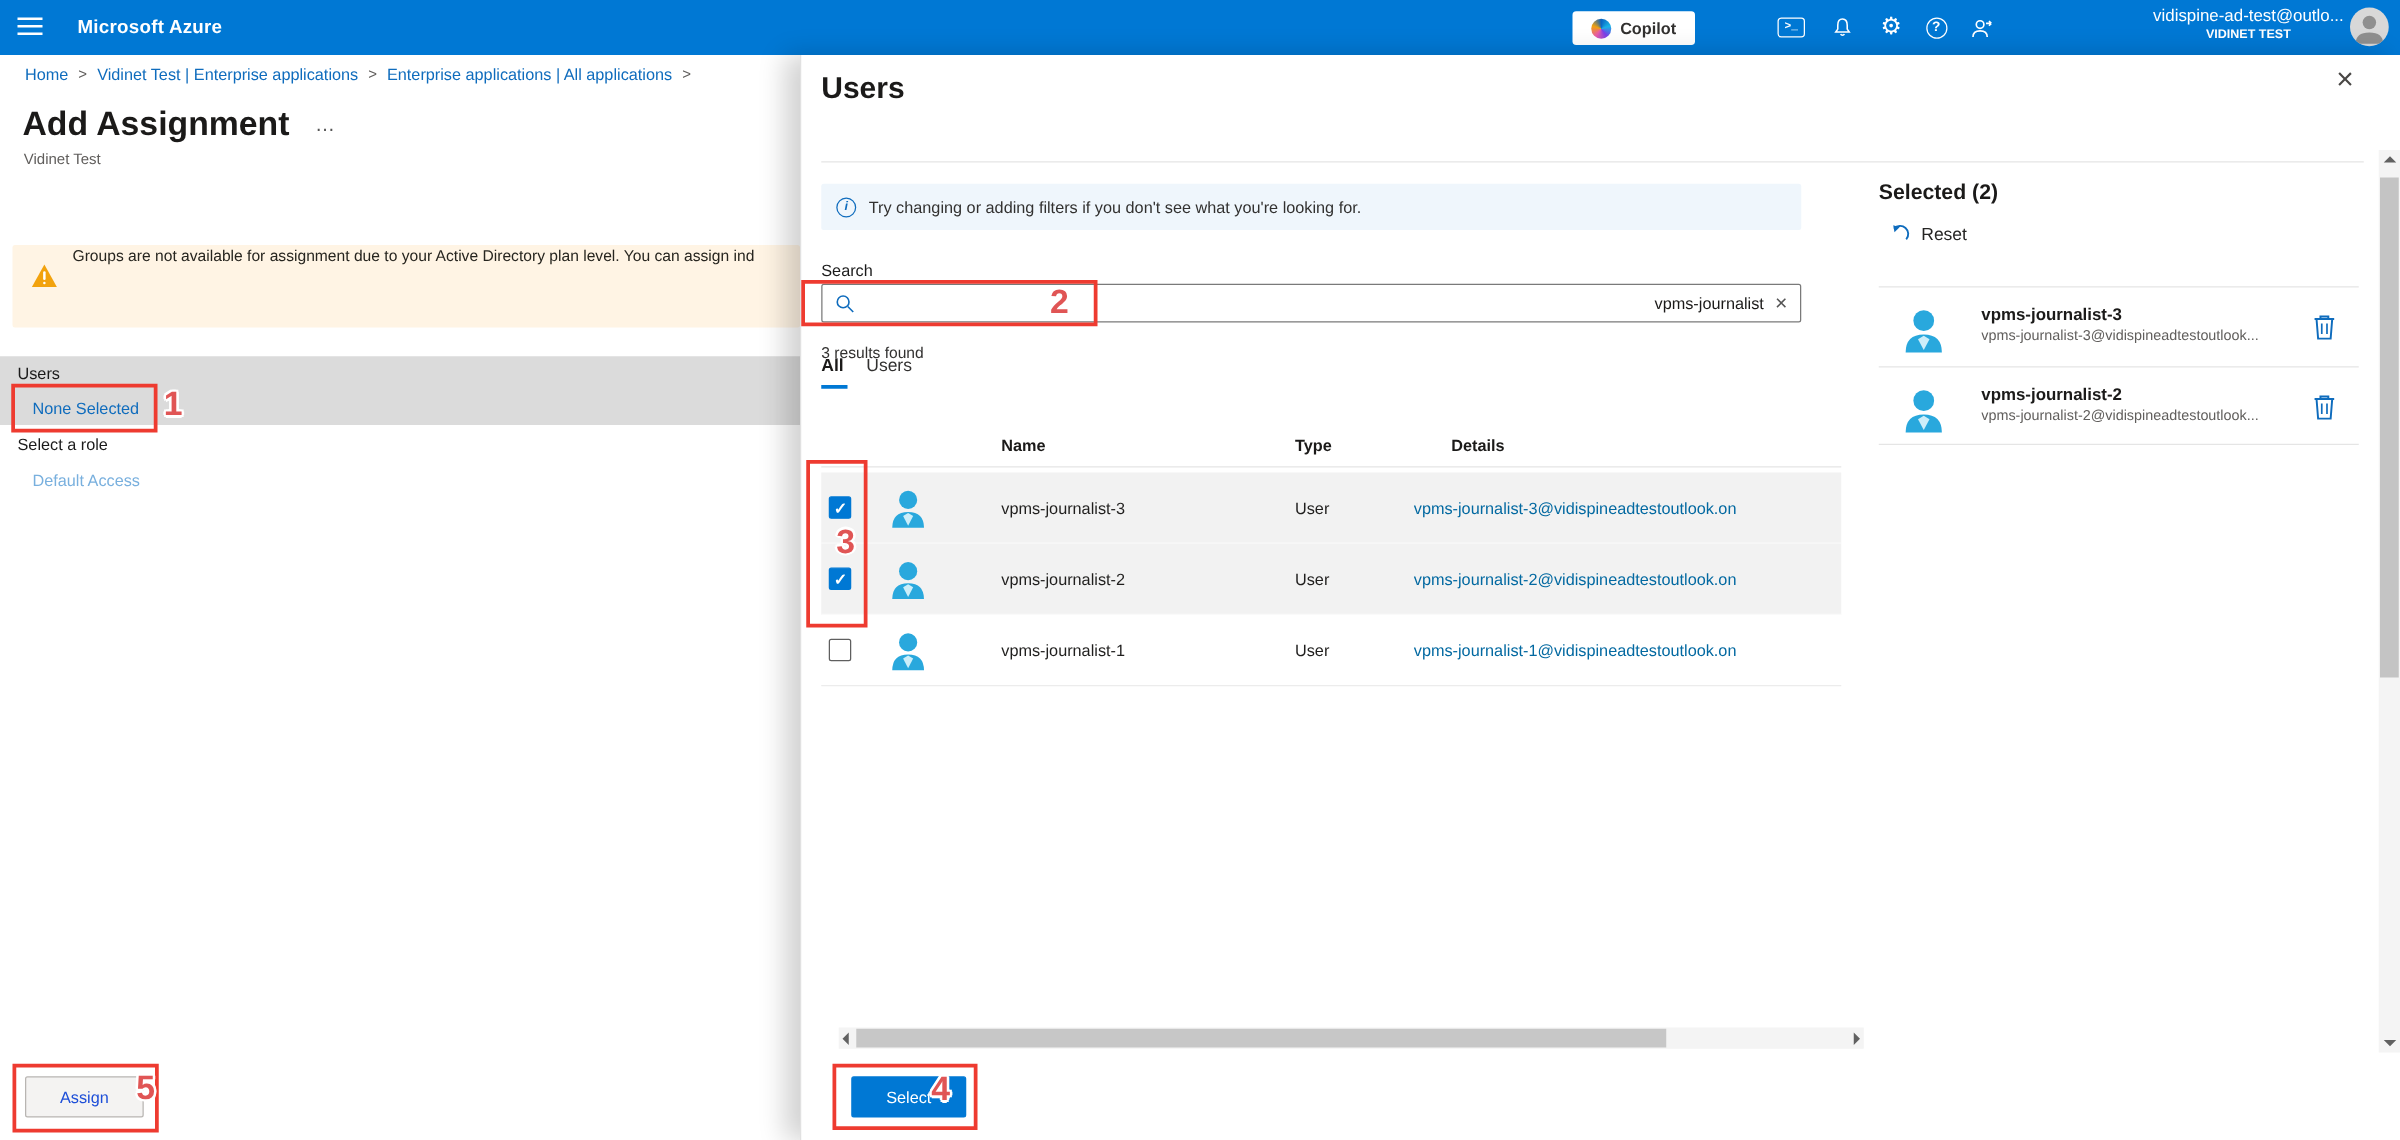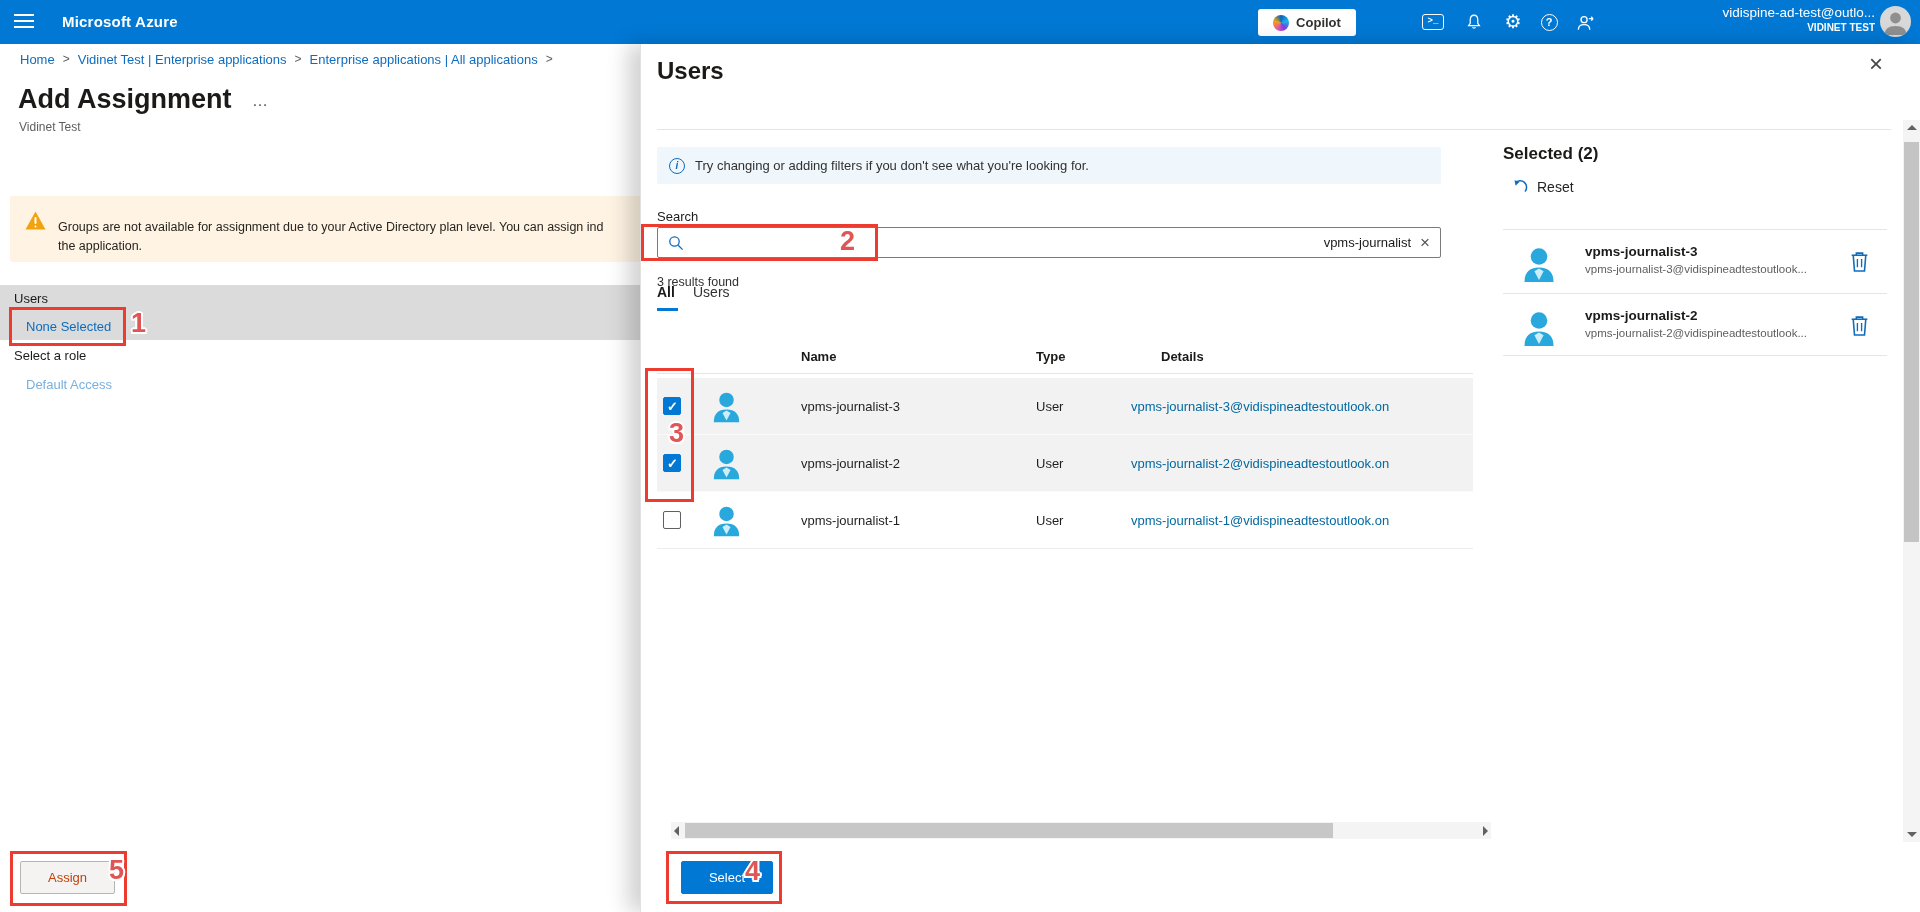--- a/index.html
+++ b/index.html
@@ -12,45 +12,45 @@
   .hamburger { position:absolute; left:14px; top:14px; width:20px; height:16px; cursor:pointer; }
   .hamburger span { display:block; height:2px; background:#fff; margin-bottom:4px; }
   .brand { position:absolute; left:62px; top:0; line-height:44px; font-size:15px; font-weight:bold; letter-spacing:.2px; }
   .tb-search { position:absolute; left:643px; top:8px; width:600px; height:28px; background:#cbe0f5; border:1px solid #9ec3e8; border-radius:2px; display:flex; align-items:center; padding:0 10px; gap:8px; color:#1c2b3a; font-size:13px; }
   .copilot { position:absolute; left:1258px; top:9px; width:98px; height:27px; background:#fff; border-radius:3px; display:flex; align-items:center; justify-content:center; gap:7px; color:#323130; font-size:13px; font-weight:bold; cursor:pointer; }
   .copilot-logo { width:16px; height:16px; border-radius:50%; background:conic-gradient(#0a64c2,#19b3e6,#7a3ee8,#e85ba8,#f2a20d,#0a64c2); }
   .tb-icon { position:absolute; top:10px; width:24px; height:24px; display:flex; align-items:center; justify-content:center; color:#fff; cursor:pointer; }
   .shell-box { width:22px; height:16px; border:1.5px solid #fff; border-radius:3px; font-family:"Liberation Mono",monospace; font-size:9px; font-weight:bold; line-height:13px; text-align:center; }
   .gear-glyph { font-size:19px; line-height:24px; }
   .help-circle { width:17px; height:17px; border:1.6px solid #fff; border-radius:50%; font-size:11px; font-weight:bold; line-height:14px; text-align:center; }
-  .account { position:absolute; right:45px; top:5px; text-align:right; color:#fff; cursor:pointer; }
+  .account { position:absolute; right:45px; top:5px; text-align:center; color:#fff; cursor:pointer; }
   .account .email { font-size:13.5px; }
   .account .tenant { font-size:10px; font-weight:bold; margin-top:2px; }
   .avatar-top { position:absolute; left:1880px; top:6px; width:31px; height:31px; border-radius:50%; background:#d8d8d8; overflow:hidden; }
 
   
   .breadcrumb { position:absolute; left:20px; top:44px; width:620px; height:30px; display:flex; align-items:center; gap:8px; font-size:13px; white-space:nowrap; overflow:hidden; }
   .breadcrumb a { color:var(--link-blue); text-decoration:none; cursor:pointer; }
   .crumb-sep { color:#605e5c; font-size:12px; }
   .page-title { position:absolute; left:18px; top:84px; font-size:27px; font-weight:bold; color:#1b1a19; }
   .title-ellipsis { position:absolute; left:252px; top:92px; font-size:16px; color:#555; cursor:pointer; }
   .page-subtitle { position:absolute; left:19px; top:120px; font-size:12px; color:#605e5c; }
 
   .warning-banner { position:absolute; left:10px; top:196px; width:630px; height:66px; background:var(--warning-bg); border-radius:2px; }
   .warning-icon { position:absolute; left:15px; top:15px; }
-  .warning-text { position:absolute; left:48px; top:22px; width:578px; font-size:12.5px; line-height:1.55; color:#27251f; }
+  .warning-text { position:absolute; left:48px; top:0; width:578px; font-size:12.5px; line-height:1.55; color:#27251f; }
   .warning-text .l1 { white-space:nowrap; overflow:hidden; }
 
   .gray-band { position:absolute; left:0; top:285px; width:640px; height:55px; background:var(--gray-band-bg); }
   .users-label { position:absolute; left:14px; top:291px; font-size:13px; color:#1b1b1b; }
   .none-selected { position:absolute; left:26px; top:319px; font-size:13px; color:var(--link-blue); cursor:pointer; }
   .select-role-label { position:absolute; left:14px; top:348px; font-size:13px; color:#1b1b1b; }
   .default-access { position:absolute; left:26px; top:377px; font-size:13px; color:#79b0de; cursor:pointer; }
 
-  .assign-btn { position:absolute; left:20px; top:861px; width:95px; height:33px; background:#f4f3f2; border:1px solid #b8b5b2; border-radius:2px; color:#c2410c; font-size:13px; font-family:inherit; }
+  .assign-btn { position:absolute; left:20px; top:861px; width:95px; height:33px; background:#f4f3f2; border:1px solid #b8b5b2; border-radius:2px; color:#1d4ed8; font-size:13px; font-family:inherit; }
 
   
   .panel { position:absolute; left:640px; top:44px; width:1280px; height:868px; background:#fff; border-left:1px solid #e1e1e1; box-shadow:-12px 0 20px rgba(0,0,0,.18); }
   .panel-title { position:absolute; left:16px; top:13px; font-size:24px; font-weight:bold; color:#1b1a19; }
   .panel-close { position:absolute; left:1228px; top:8px; font-size:24px; color:#494745; cursor:pointer; line-height:1; }
   .panel-divider { position:absolute; left:16px; top:85px; width:1234px; border-top:1px solid #e5e5e5; }
 
   .info-banner { position:absolute; left:16px; top:103px; width:784px; height:37px; background:var(--info-bg); border-radius:2px; display:flex; align-items:center; gap:10px; padding:0 12px; font-size:13px; color:#323130; }
   .info-i { width:16px; height:16px; border:1.5px solid var(--link-blue); border-radius:50%; color:var(--link-blue); font-size:10px; font-weight:bold; line-height:13px; text-align:center; flex:0 0 auto; font-style:italic; }
 
@@ -177,21 +177,20 @@
   <div class="page-subtitle">Vidinet Test</div>
 
   <div class="warning-banner">
     <svg class="warning-icon" width="21" height="19" viewBox="0 0 21 19">
         <polygon points="10.5,0.5 20.5,18.5 0.5,18.5" fill="#f2a20d"></polygon>
         <rect x="9.5" y="6" width="2" height="7" rx="1" fill="#fff"></rect>
         <rect x="9.5" y="14.4" width="2" height="2" rx="1" fill="#fff"></rect>
       </svg>
     <div class="warning-text">
       <div class="l1">Groups are not available for assignment due to your Active Directory plan level. You can assign ind</div>
-      <div class="l2">the application.</div>
     </div>
   </div>
 
   <div class="gray-band"></div>
   <div class="users-label">Users</div>
   <a class="none-selected">None Selected</a>
   <div class="select-role-label">Select a role</div>
   <a class="default-access">Default Access</a>
 
   <button class="assign-btn">Assign</button>

